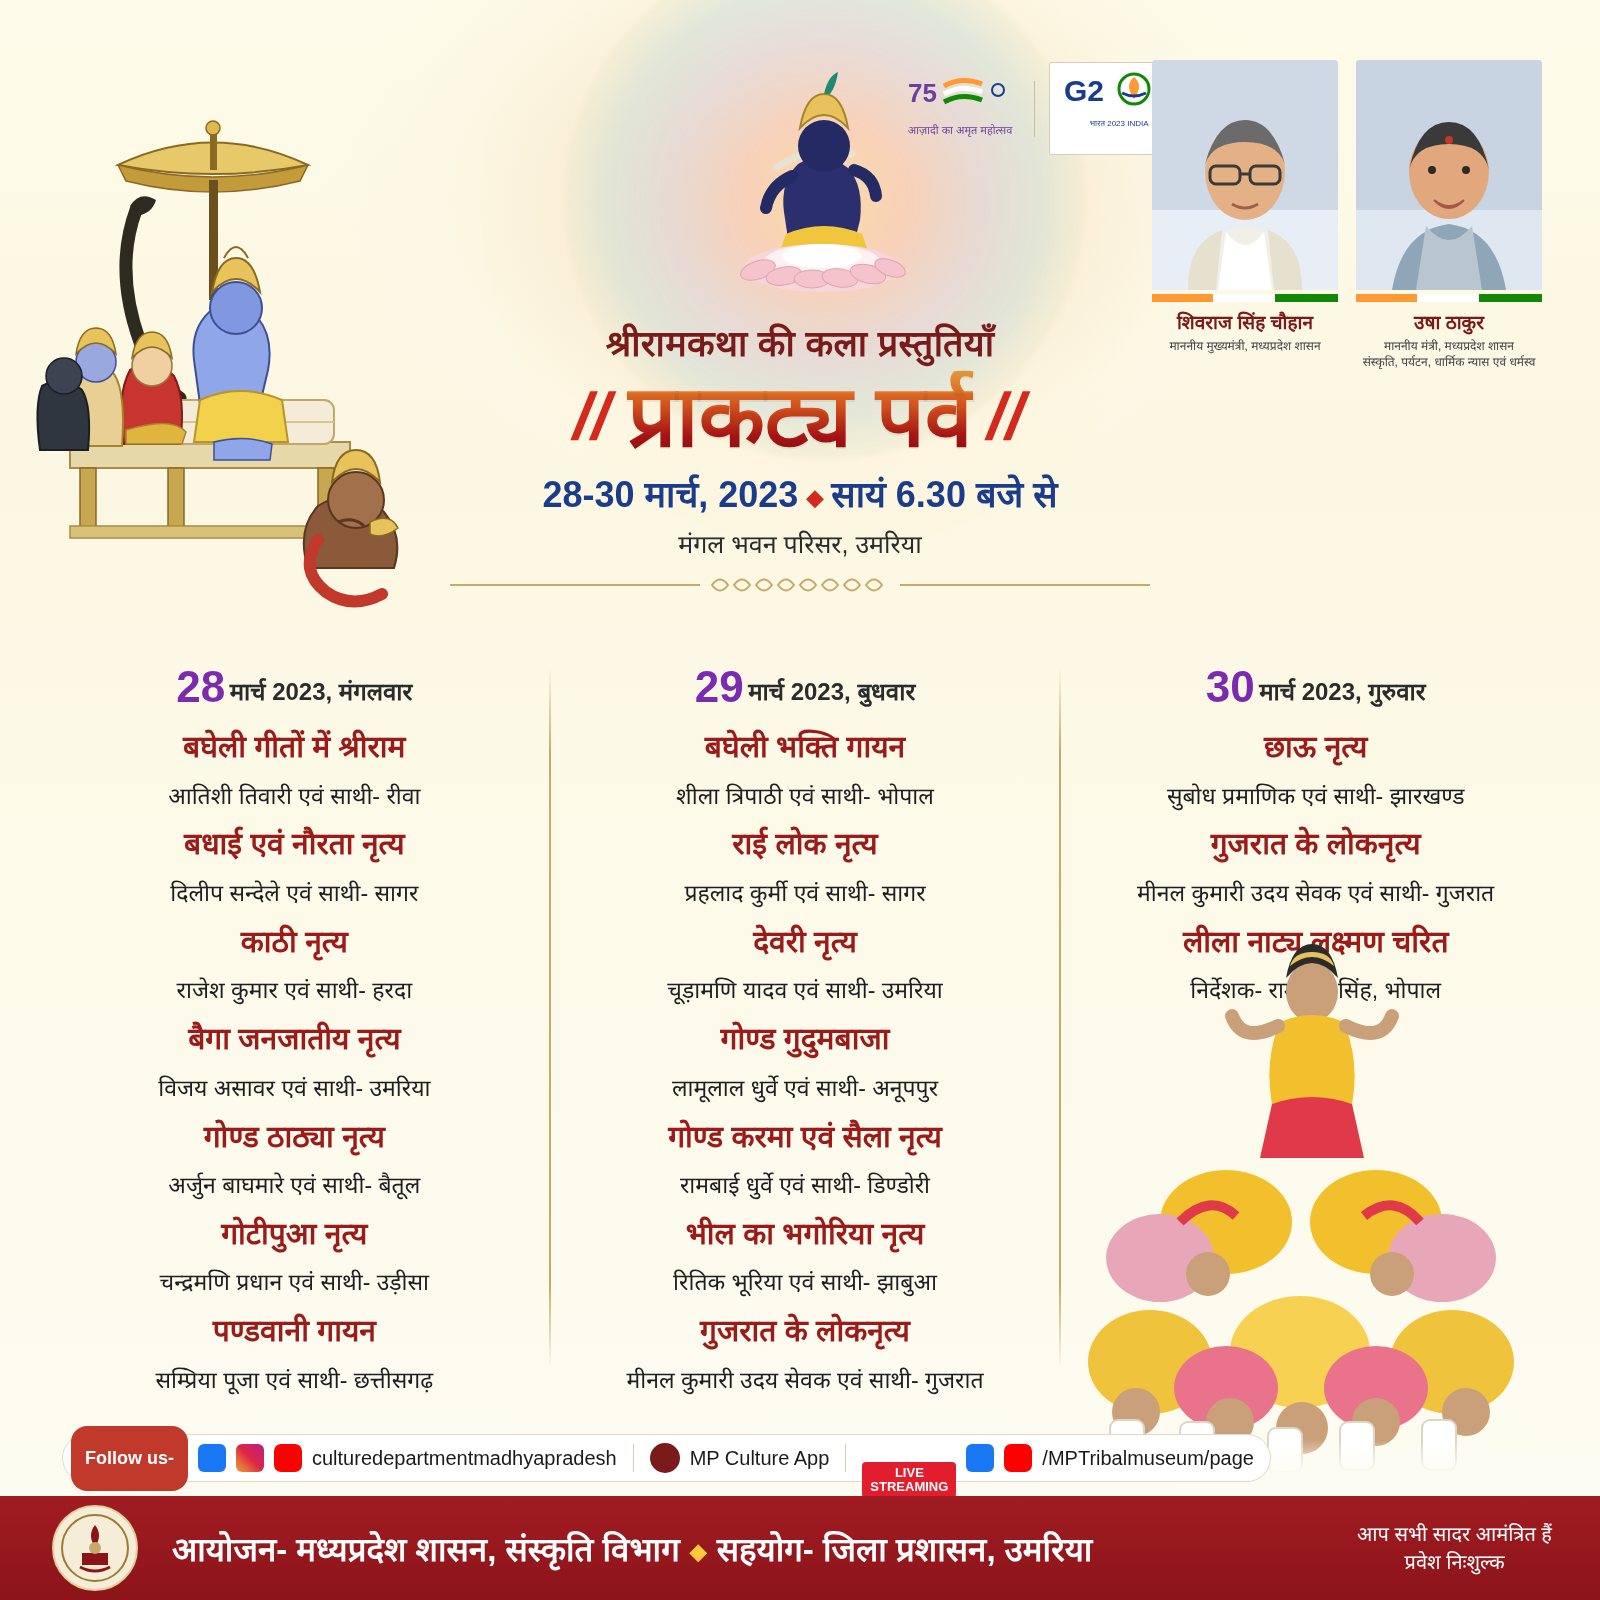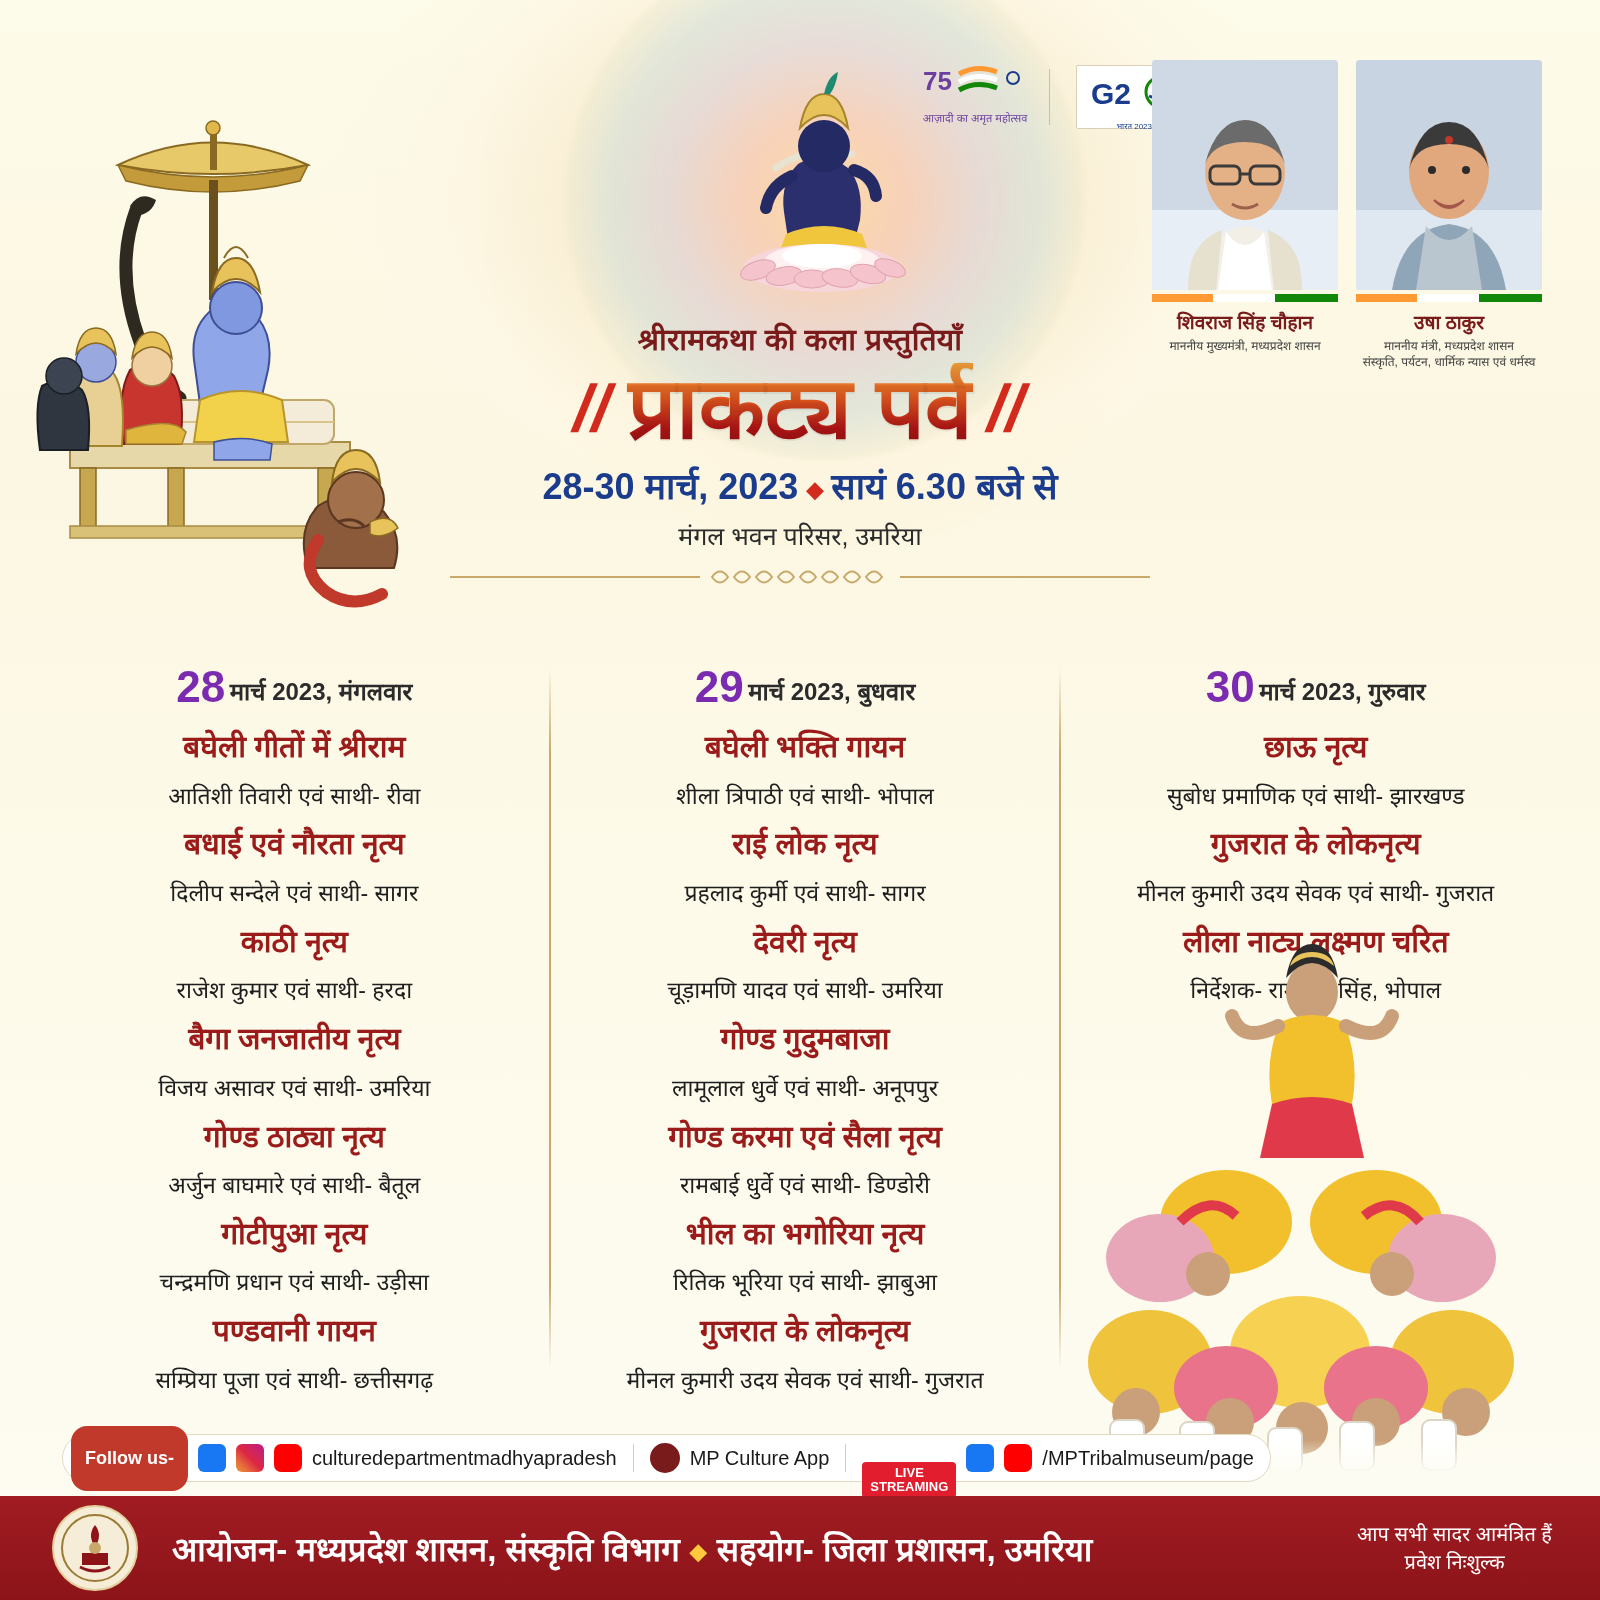--- a/index.html
+++ b/index.html
@@ -34,40 +34,40 @@
     position: absolute; left: 480px; top: -150px; width: 700px; height: 700px;
     border-radius: 50%;
     background: radial-gradient(circle at 50% 55%, rgba(255,200,140,0.22) 0%, rgba(255,225,180,0.12) 45%, rgba(255,255,255,0) 72%);
   }
 
   
   .miniature { position: absolute; left: 18px; top: 70px; width: 430px; height: 540px; }
 
   
   .emblems { position: absolute; left: 900px; top: 62px; display: flex; align-items: center; gap: 14px; }
-  .azadi { width: 120px; height: 70px; position: relative; margin-left: 15px; }
+  .azadi { width: 120px; height: 70px; position: relative; }
   .azadi-text { font-size: 11px; color: #6b3fa0; text-align: center; line-height: 1.15; }
   .sep-line { width: 1px; height: 56px; background: #c9bfa6; }
-  .g20 { width: 140px; height: 64px; border: 1px solid #d8cfb6; background: #fff; position: relative; border-radius: 2px; margin-left: 12px; }
+  .g20 { width: 140px; height: 93px; border: 1px solid #d8cfb6; background: #fff; position: relative; border-radius: 2px; }
 
   
   .leaders { position: absolute; left: 1152px; top: 60px; width: 420px; }
   .leader-row { display: flex; gap: 18px; }
   .leader { width: 186px; }
   .photo-frame {
     width: 186px; height: 230px; border-radius: 4px; overflow: hidden; position: relative;
     background: linear-gradient(180deg,#dfe6ef 0%, #c8d2de 100%);
   }
   .tri-bar { height: 8px; width: 186px; margin-top: 4px; background: linear-gradient(90deg,#ff9933 0 33%, #ffffff 33% 66%, #138808 66% 100%); }
   .leader-name { text-align: center; font-weight: bold; color: #7a1b1b; font-size: 19px; margin-top: 7px; }
   .leader-desg { text-align: center; color: #444; font-size: 12px; line-height: 1.35; margin-top: 3px; }
 
   
   .head { position: absolute; left: 0; top: 318px; width: 1600px; text-align: center; }
-  .head-sub { font-size: 30px; font-weight: bold; color: #7a1b1b; letter-spacing: .3px; }
+  .head-sub { font-size: 36px; font-weight: bold; color: #7a1b1b; letter-spacing: .3px; }
   .title-row { display: flex; align-items: center; justify-content: center; gap: 16px; margin-top: 4px; }
   .slash { font-size: 66px; font-weight: bold; color: #d22b1e; transform: skewX(-12deg); }
   .title-main {
     font-size: 86px; font-weight: bold; line-height: 1.05;
     background: linear-gradient(180deg,#f2a33a 0%, #e0581f 38%, #b01616 72%, #8a0f10 100%);
     -webkit-background-clip: text; background-clip: text; color: transparent;
     text-shadow: 0 2px 0 rgba(0,0,0,0.06);
   }
   .date-line { margin-top: 8px; font-size: 36px; font-weight: bold; color: #1b3c8c; }
   .date-line .dia { color: #d22b1e; font-size: 22px; vertical-align: middle; margin: 0 8px; }

